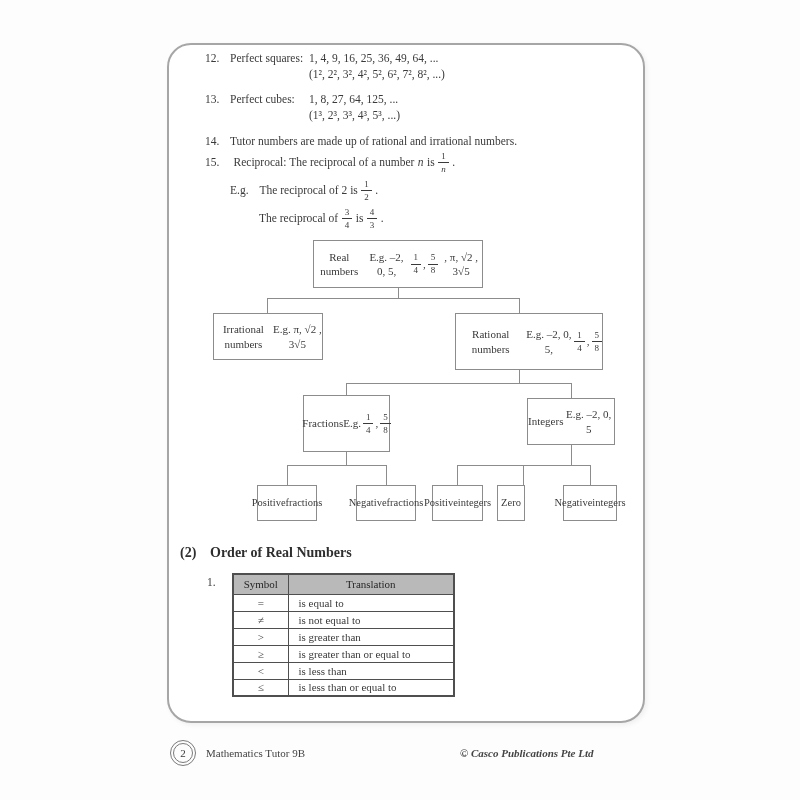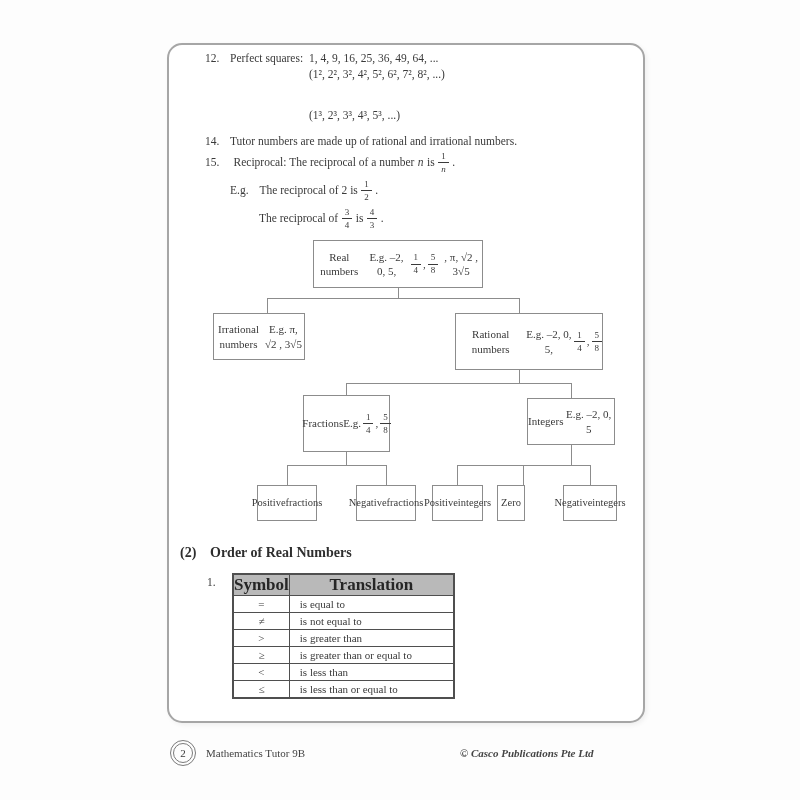--- a/index.html
+++ b/index.html
@@ -9,21 +9,21 @@
     font-family: "Liberation Serif", serif;
     color: #3a3a3a;
     position: relative;
     overflow: hidden;
   }
   .sheet {
     position: absolute;
     left: 167px; top: 43px;
     width: 478px; height: 680px;
     border: 2px solid #a6a6a6;
-    border-radius: 15px;
+    border-radius: 24px;
     background: #ffffff;
     box-shadow: 2px 2px 5px rgba(0,0,0,0.06);
   }
   .abs { position: absolute; white-space: nowrap; font-size: 11.5px; line-height: 1.2; }
   .it-num { display: inline-block; width: 25px; }
   .it-label { display: inline-block; width: 79px; }
   .flexline { display: flex; align-items: center; gap: 3.5px; }
   .var { font-style: italic; }
   .frac {
     display: inline-flex; flex-direction: column; align-items: center;
@@ -46,21 +46,21 @@
   .h2 { font-weight: bold; font-size: 14px; color: #2e2e2e; }
   .h2 .h2num { display: inline-block; width: 30px; }
   .rtable {
     position: absolute; left: 63px; top: 528px; width: 223px;
     border-collapse: collapse; font-size: 11px; color: #3a3a3a;
     border: 2px solid #4f4f4f;
   }
   .rtable th, .rtable td { border: 1px solid #4f4f4f; }
   .rtable th {
     background: #b9b9b9; height: 20px;
-    font-size: 17px; font-weight: bold; color: #262626;
+    font-size: 11px; font-weight: normal; color: #262626;
   }
   .rtable th.col-sym, .rtable td.sym { width: 55px; text-align: center; }
   .rtable td { height: 17px; }
   .rtable td.tr-text { padding-left: 10px; }
   .footer-badge {
     position: absolute; left: 170px; top: 740px;
     width: 26px; height: 26px; border-radius: 50%;
     border: 1px solid #7a7a7a;
   }
   .footer-badge .inner {
@@ -78,20 +78,23 @@
 </head>
 <body>
 
 <div class="sheet">
 
   <div class="abs" style="left:36px;top:7px">
     <span class="it-num">12.</span><span class="it-label">Perfect squares:</span><span>1, 4, 9, 16, 25, 36, 49, 64, ...</span>
   </div>
   <div class="abs" style="left:140px;top:23px">(1², 2², 3², 4², 5², 6², 7², 8², ...)</div>
 
+  <div class="abs" style="left:36px;top:48px">
+    <span class="it-num">13.</span><span class="it-label">Perfect cubes:</span><span>1, 8, 27, 64, 125, ...</span>
+  </div>
   <div class="abs" style="left:140px;top:64px">(1³, 2³, 3³, 4³, 5³, ...)</div>
 
   <div class="abs" style="left:36px;top:90px">
     <span class="it-num">14.</span><span>Tutor numbers are made up of rational and irrational numbers.</span>
   </div>
 
   <div class="abs flexline" style="left:36px;top:106px">
     <span class="it-num">15.</span>
     <span>Reciprocal: The reciprocal of a number</span>
     <span class="var">n</span>
@@ -155,21 +158,21 @@
         </span>
       <span>,</span>
       <span class="frac">
           <span class="fn">5</span>
           <span class="fd">8</span>
         </span>
       <span>, π, √2 , 3√5</span>
     </div>
   </div>
 
-  <div class="tbox" style="left:44px;top:268px;width:92px;height:47px">
+  <div class="tbox" style="left:44px;top:268px;width:110px;height:47px">
     <div>Irrational numbers</div>
     <div>E.g. π, √2 , 3√5</div>
   </div>
 
   <div class="tbox" style="left:286px;top:268px;width:148px;height:57px">
     <div>Rational numbers</div>
     <div class="flexline teg">
       <span>E.g. –2, 0, 5,</span>
       <span class="frac">
           <span class="fn">1</span>

